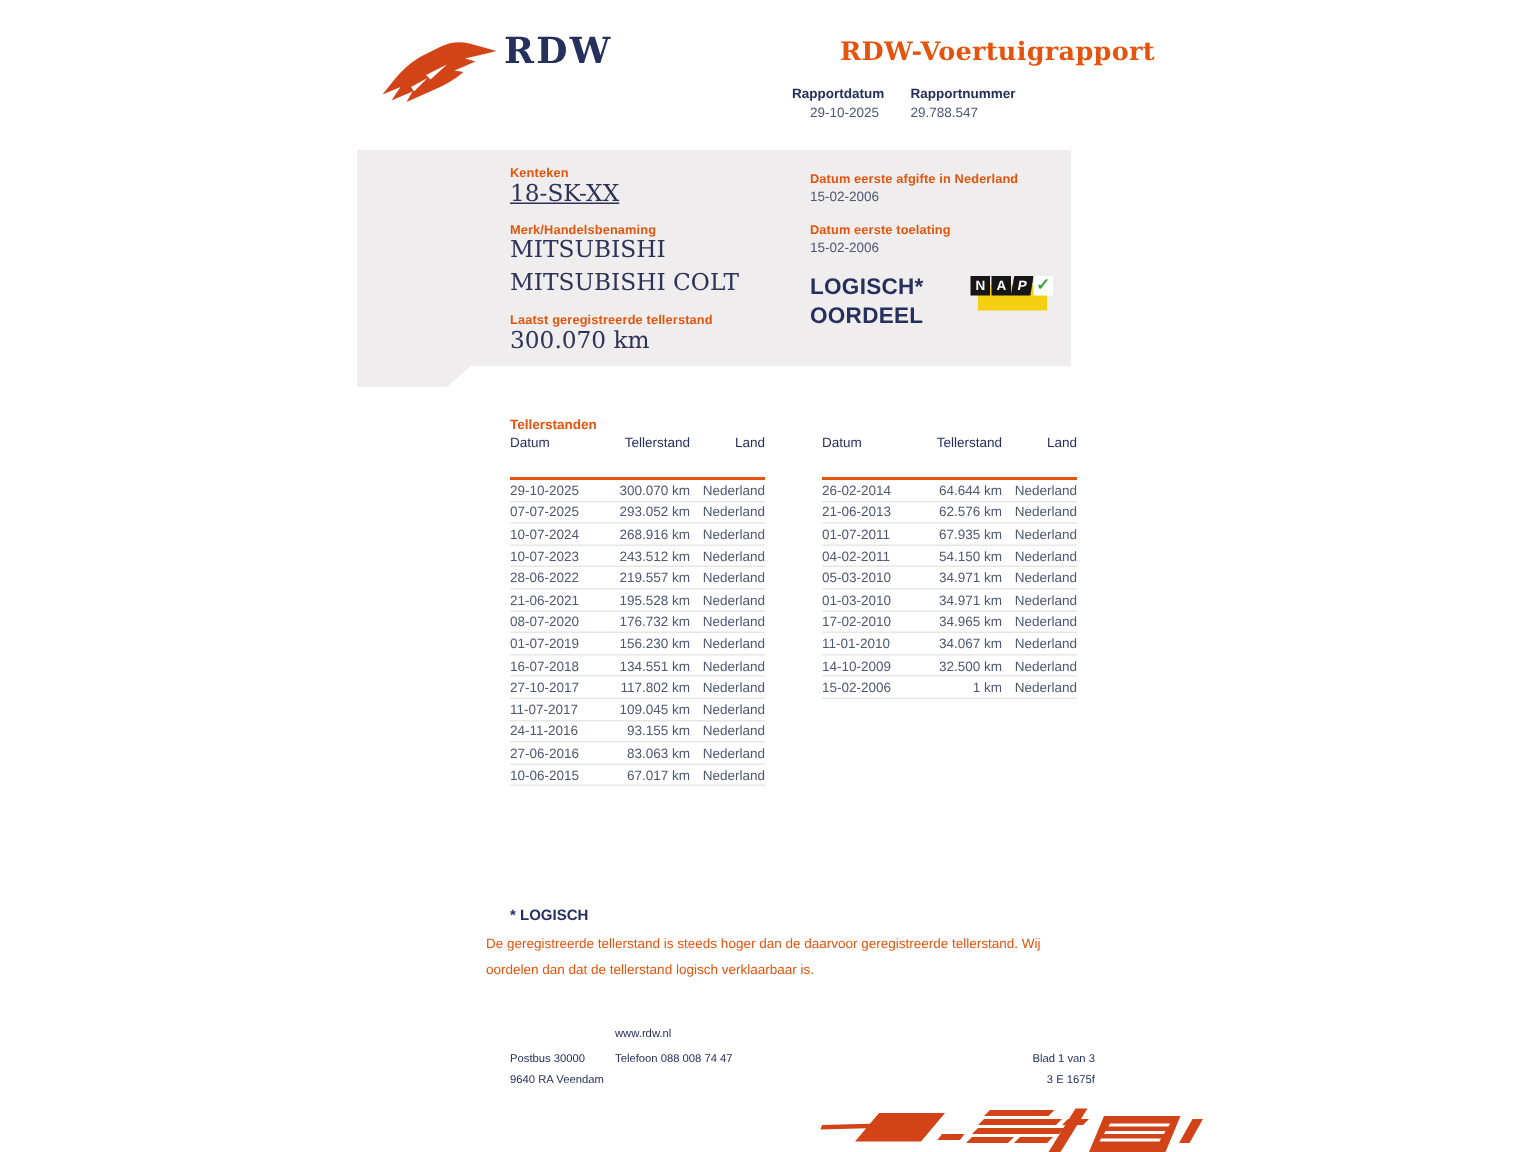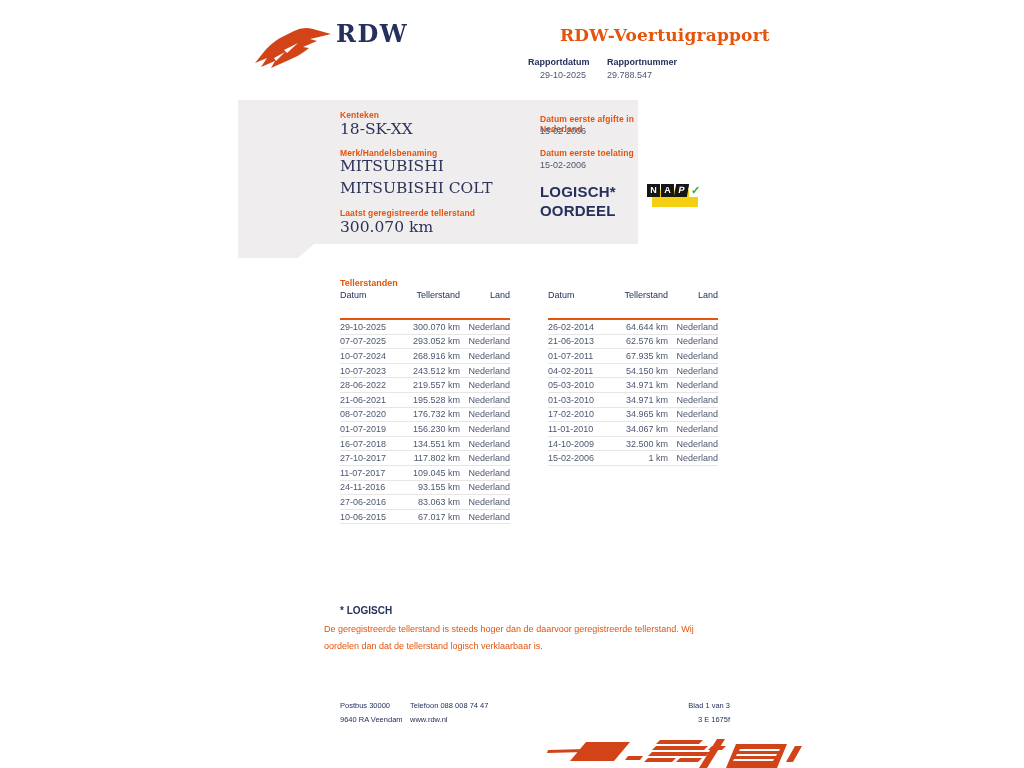--- a/index.html
+++ b/index.html
@@ -19,21 +19,21 @@
   .report-title{
     left:540px;top:25px;
     font-family:"DejaVu Serif",serif;font-size:17px;font-weight:bold;
     color:var(--orange,#e4540c);letter-spacing:.2px;margin-left:20px;
   }
   .meta-label{font-size:9px;font-weight:bold;color:var(--navy,#26305c);}
   .meta-value{font-size:9px;color:var(--muted,#4d5770);}
 
   
   .vbox{
-    left:238px;top:100px;width:400px;height:158px;
+    left:238px;top:100px;width:476px;height:158px;
     background:var(--box-bg,#efedee);
     clip-path:polygon(0 0,484px 0,484px 144px,76px 144px,60px 158px,0 158px);
   }
   .olabel{font-size:8.5px;font-weight:bold;color:var(--orange,#e4540c);letter-spacing:.1px;}
   .bigval{font-family:"DejaVu Serif",serif;font-size:15.5px;color:var(--ink,#2c3357);}
   .smallval{font-size:9px;color:var(--muted,#4d5770);}
   .oordeel{font-size:15px;font-weight:800;color:var(--navy,#26305c);letter-spacing:.2px;}
 
   
   .nap{width:56px;height:30px;}
@@ -76,21 +76,21 @@
   <div class="abs logo-text">RDW</div>
 
   <div class="abs report-title">RDW-Voertuigrapport</div>
   <div class="abs meta-label" style="left:528px;top:57px;">Rapportdatum</div>
   <div class="abs meta-label" style="left:607px;top:57px;">Rapportnummer</div>
   <div class="abs meta-value" style="left:540px;top:70px;">29-10-2025</div>
   <div class="abs meta-value" style="left:607px;top:70px;">29.788.547</div>
 
   <div class="abs vbox">
     <div class="abs olabel" style="left:102px;top:10px;">Kenteken</div>
-    <div class="abs bigval" style="left:102px;top:20px;">18-SK-XX</div>
+    <div class="abs bigval" style="left:102px;top:20px;text-decoration:underline;">18-SK-XX</div>
 
     <div class="abs olabel" style="left:102px;top:48px;">Merk/Handelsbenaming</div>
     <div class="abs bigval" style="left:102px;top:57px;">MITSUBISHI</div>
     <div class="abs bigval" style="left:102px;top:79px;">MITSUBISHI COLT</div>
 
     <div class="abs olabel" style="left:102px;top:108px;">Laatst geregistreerde tellerstand</div>
     <div class="abs bigval" style="left:102px;top:118px;">300.070 km</div>
 
     <div class="abs olabel" style="left:302px;top:14px;">Datum eerste afgifte in Nederland</div>
     <div class="abs smallval" style="left:302px;top:26px;">15-02-2006</div>
@@ -246,21 +246,21 @@
         <span class="c3">Nederland</span>
       </div>
     </div>
 
   <div class="abs fn-title" style="left:340px;top:605px;">* LOGISCH</div>
   <div class="abs fn-text" style="left:324px;top:621px;">De geregistreerde tellerstand is steeds hoger dan de daarvoor geregistreerde tellerstand. Wij oordelen dan dat de tellerstand logisch verklaarbaar is.</div>
 
   <div class="abs foot" style="left:340px;top:701px;">Postbus 30000</div>
   <div class="abs foot" style="left:340px;top:715px;">9640 RA Veendam</div>
   <div class="abs foot" style="left:410px;top:701px;">Telefoon 088 008 74 47</div>
-  <div class="abs foot" style="left:410px;top:715px;">www.rdw.nl</div>
+  <div class="abs foot" style="left:410px;top:684px;">www.rdw.nl</div>
   <div class="abs foot foot-right" style="left:640px;top:701px;">Blad 1 van 3</div>
   <div class="abs foot foot-right" style="left:640px;top:715px;">3 E 1675f</div>
 
   <svg class="abs" style="left:540px;top:736px;" width="262" height="32" viewBox="0 0 262 32">
     <g fill="var(--logo-red,#d24317)">
       <polygon points="8,14 46,13 45,16 7,17"></polygon>
       <polygon points="46,6 90,6 74,25 30,25"></polygon>
       <polygon points="88,20 103,20 100,24 85,24"></polygon>
       <polygon points="120,4 163,4 159,8 116,8"></polygon>
       <polygon points="116,10 168,10 164,14 112,14"></polygon>

